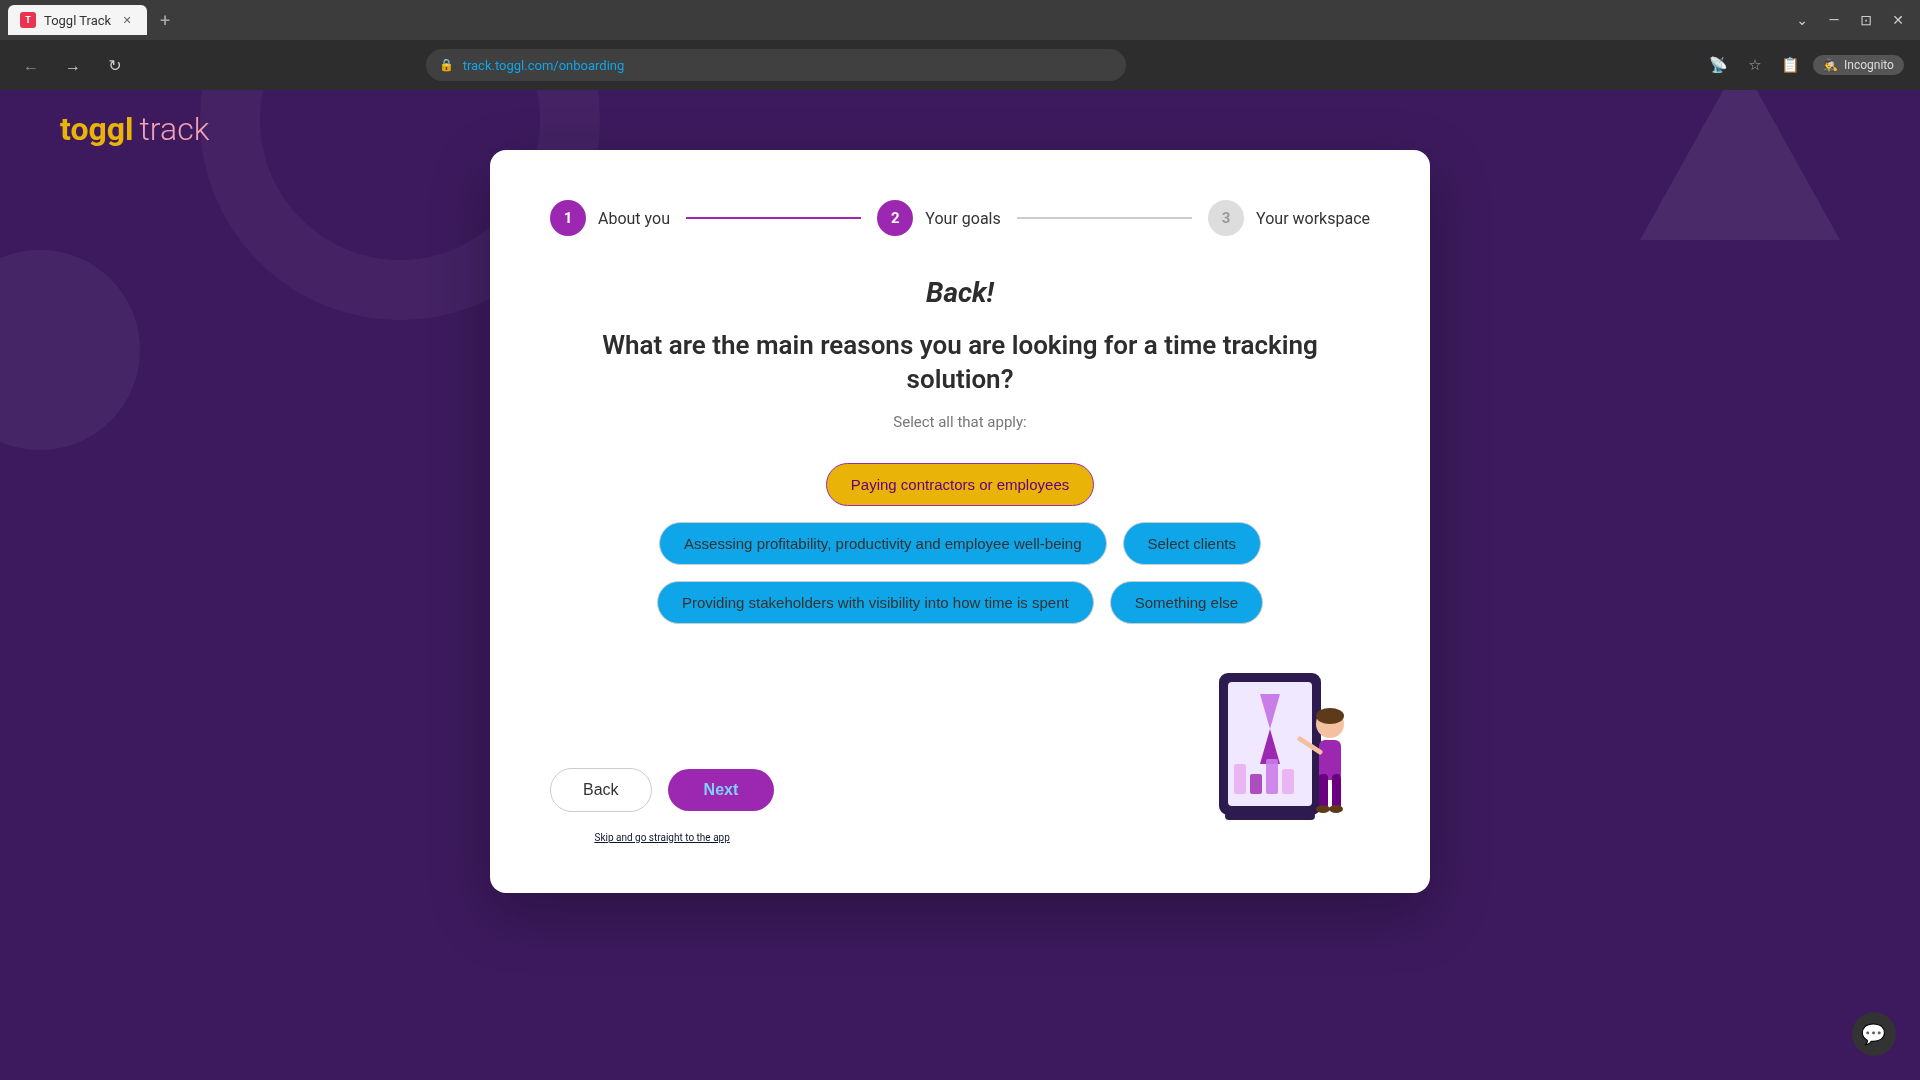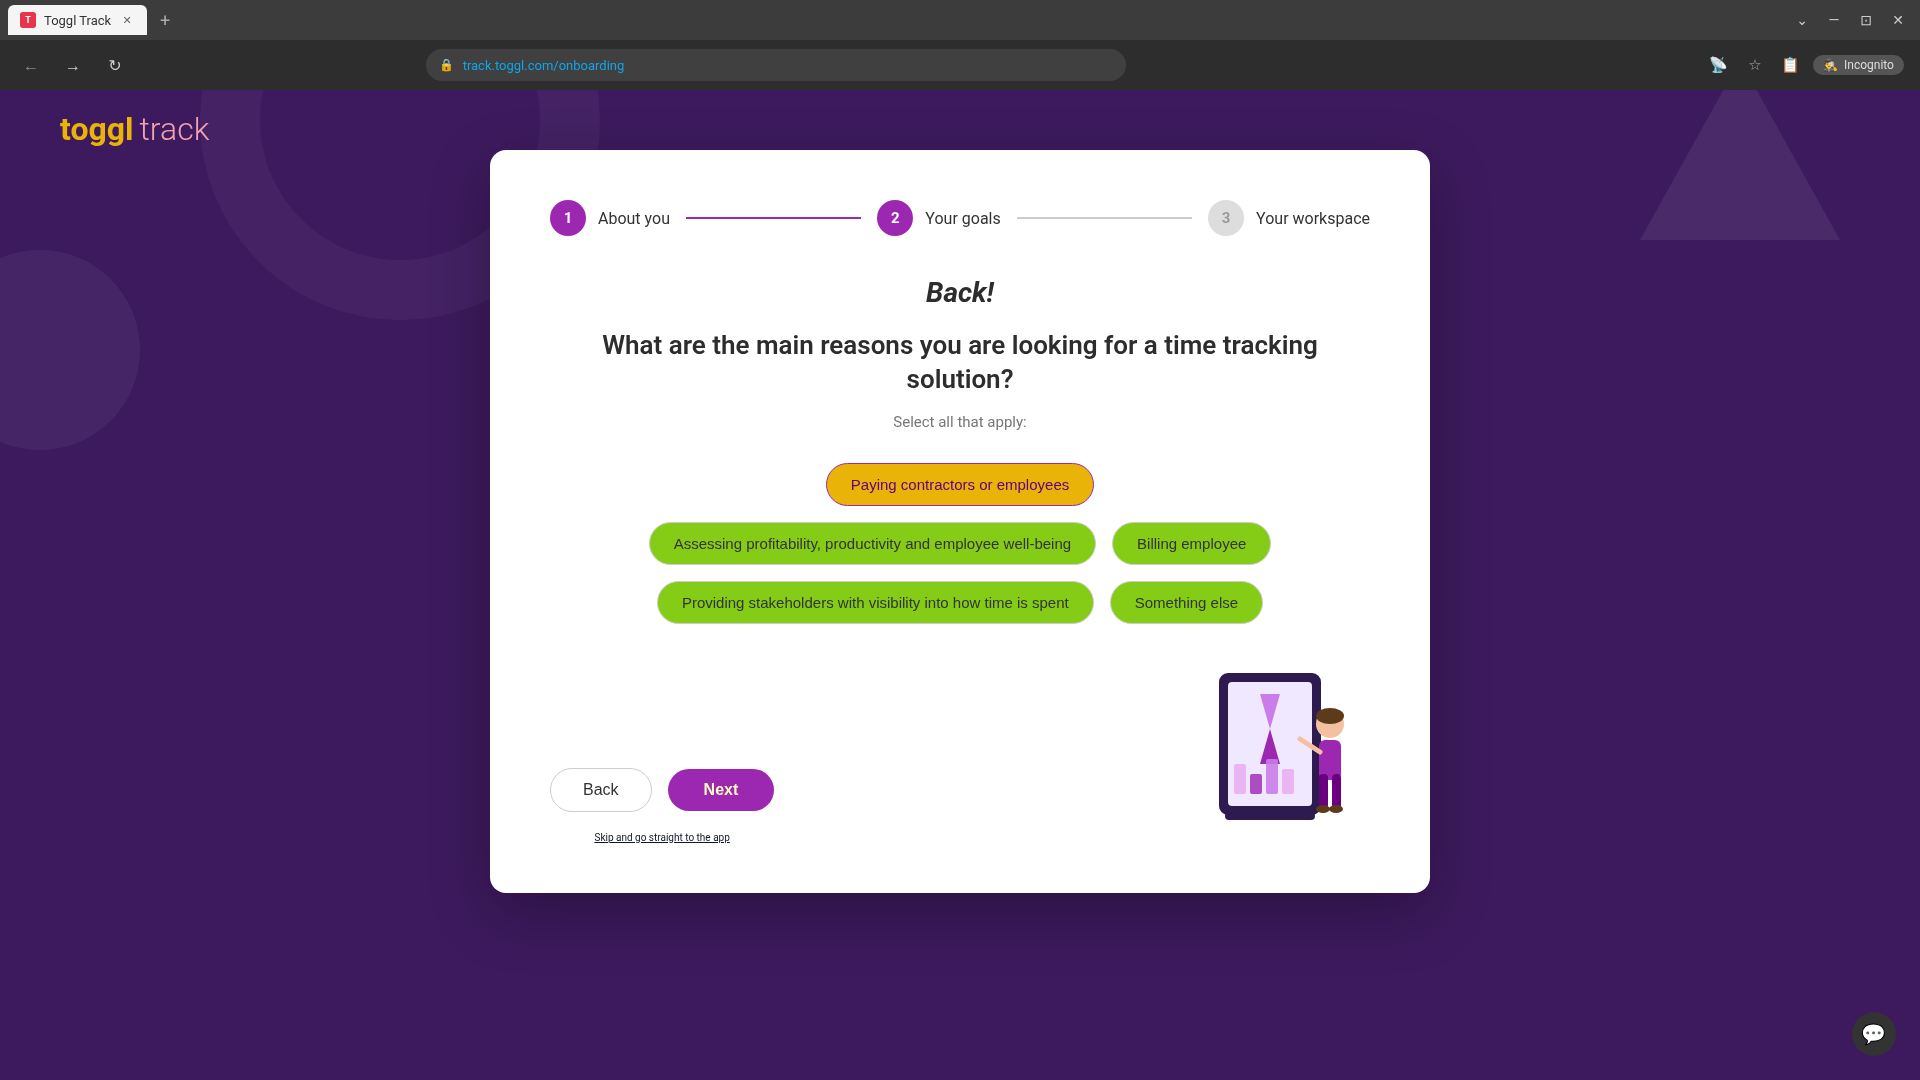--- a/index.html
+++ b/index.html
@@ -355,21 +355,21 @@
       justify-content: center;
       flex-wrap: wrap;
     }
 
     .option-btn {
       border: 1.5px solid #ccc;
       border-radius: 25px;
       padding: 12px 24px;
       font-size: 15px;
       cursor: pointer;
-      background: #84cc16;
+      background: #0ea5e9;
       color: #333;
       transition: all 0.2s;
       white-space: nowrap;
     }
 
     .option-btn.selected {
       background: #eab308;
       border-color: #9c27b0;
       color: #6a0080;
     }
@@ -397,21 +397,21 @@
       color: #333;
       font-size: 16px;
       cursor: pointer;
     }
 
     .next-btn {
       padding: 12px 36px;
       border: none;
       border-radius: 25px;
       background: #9c27b0;
-      color: #fef9c3;
+      color: #7dd3fc;
       font-size: 16px;
       font-weight: 600;
       cursor: pointer;
     }
 
     .skip-link {
       font-size: 10px;
       color: #0f172a;
       cursor: pointer;
       text-decoration: underline;
@@ -508,21 +508,21 @@
     <div class="question-title">What are the main reasons you are looking for a time tracking solution?</div>
 
     <div class="select-hint">Select all that apply:</div>
 
     <div class="options-container">
       <div class="options-row">
         <button class="option-btn selected">Paying contractors or employees</button>
       </div>
       <div class="options-row">
         <button class="option-btn">Assessing profitability, productivity and employee well-being</button>
-        <button class="option-btn">Billing employee</button>
+        <button class="option-btn">Select clients</button>
       </div>
       <div class="options-row">
         <button class="option-btn">Providing stakeholders with visibility into how time is spent</button>
         <button class="option-btn">Something else</button>
       </div>
     </div>
 
     <div style="display:flex; align-items:flex-end; justify-content:space-between;gap:48px;">
 
       <div class="bottom-row">

